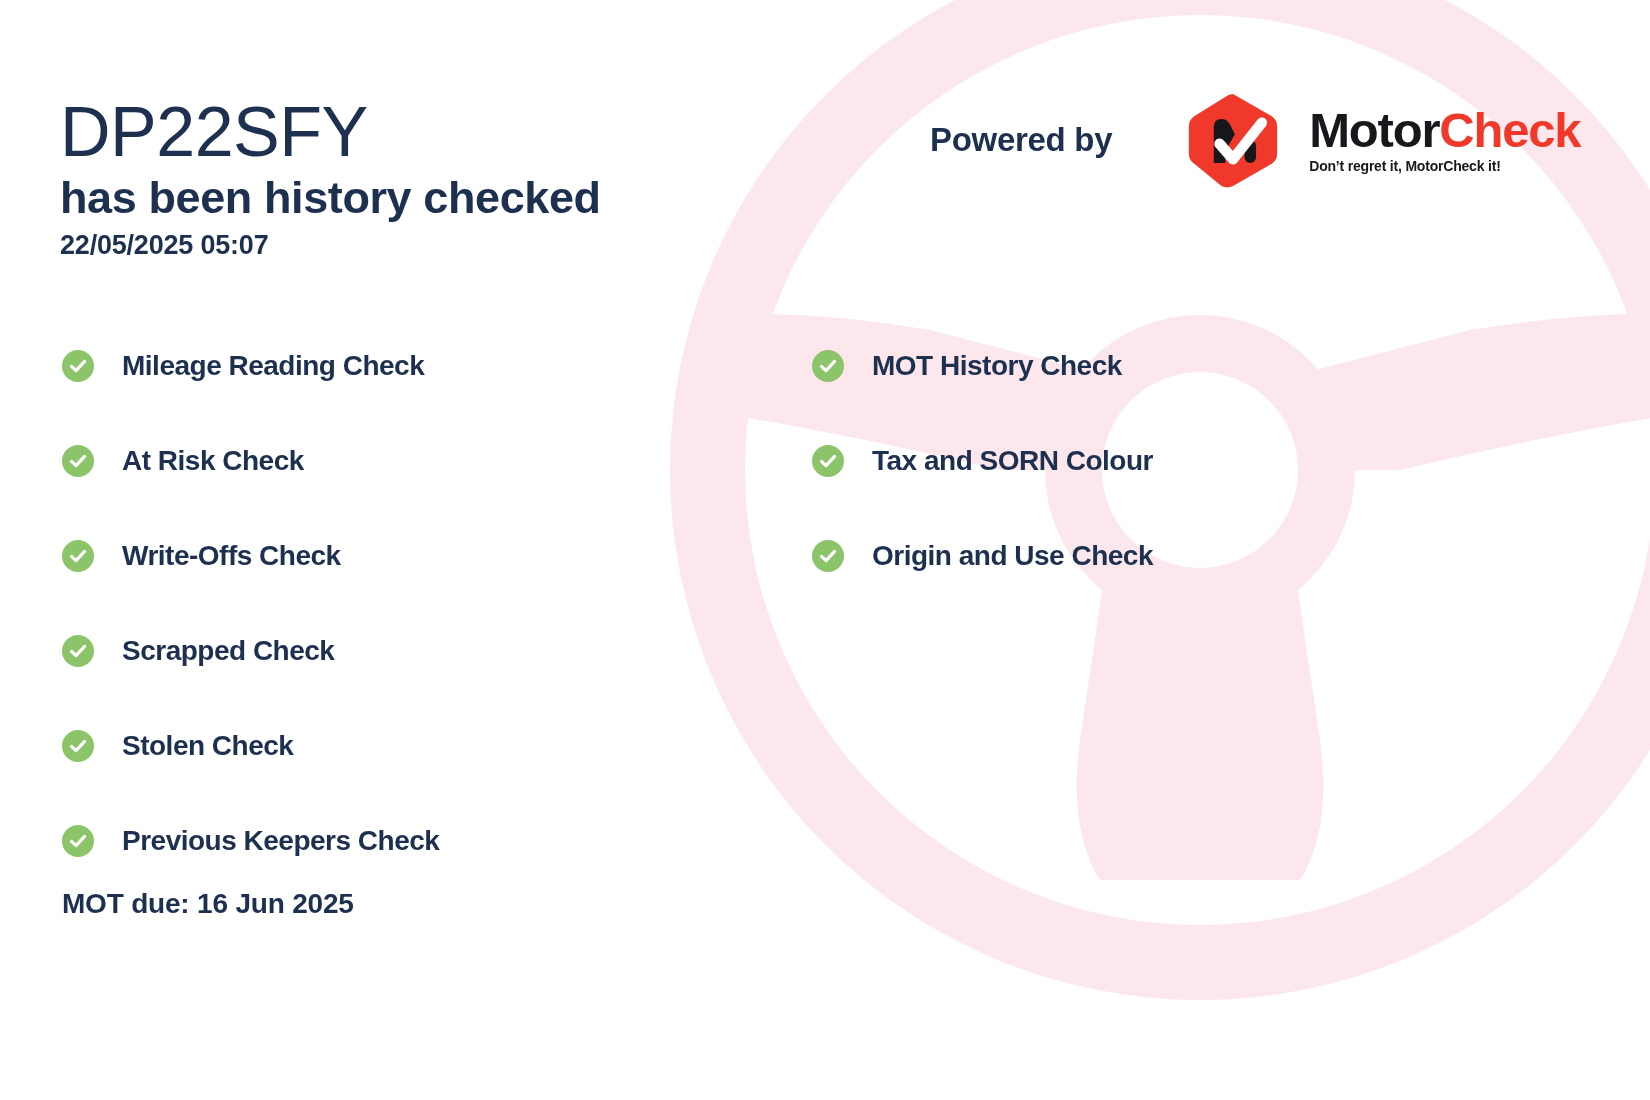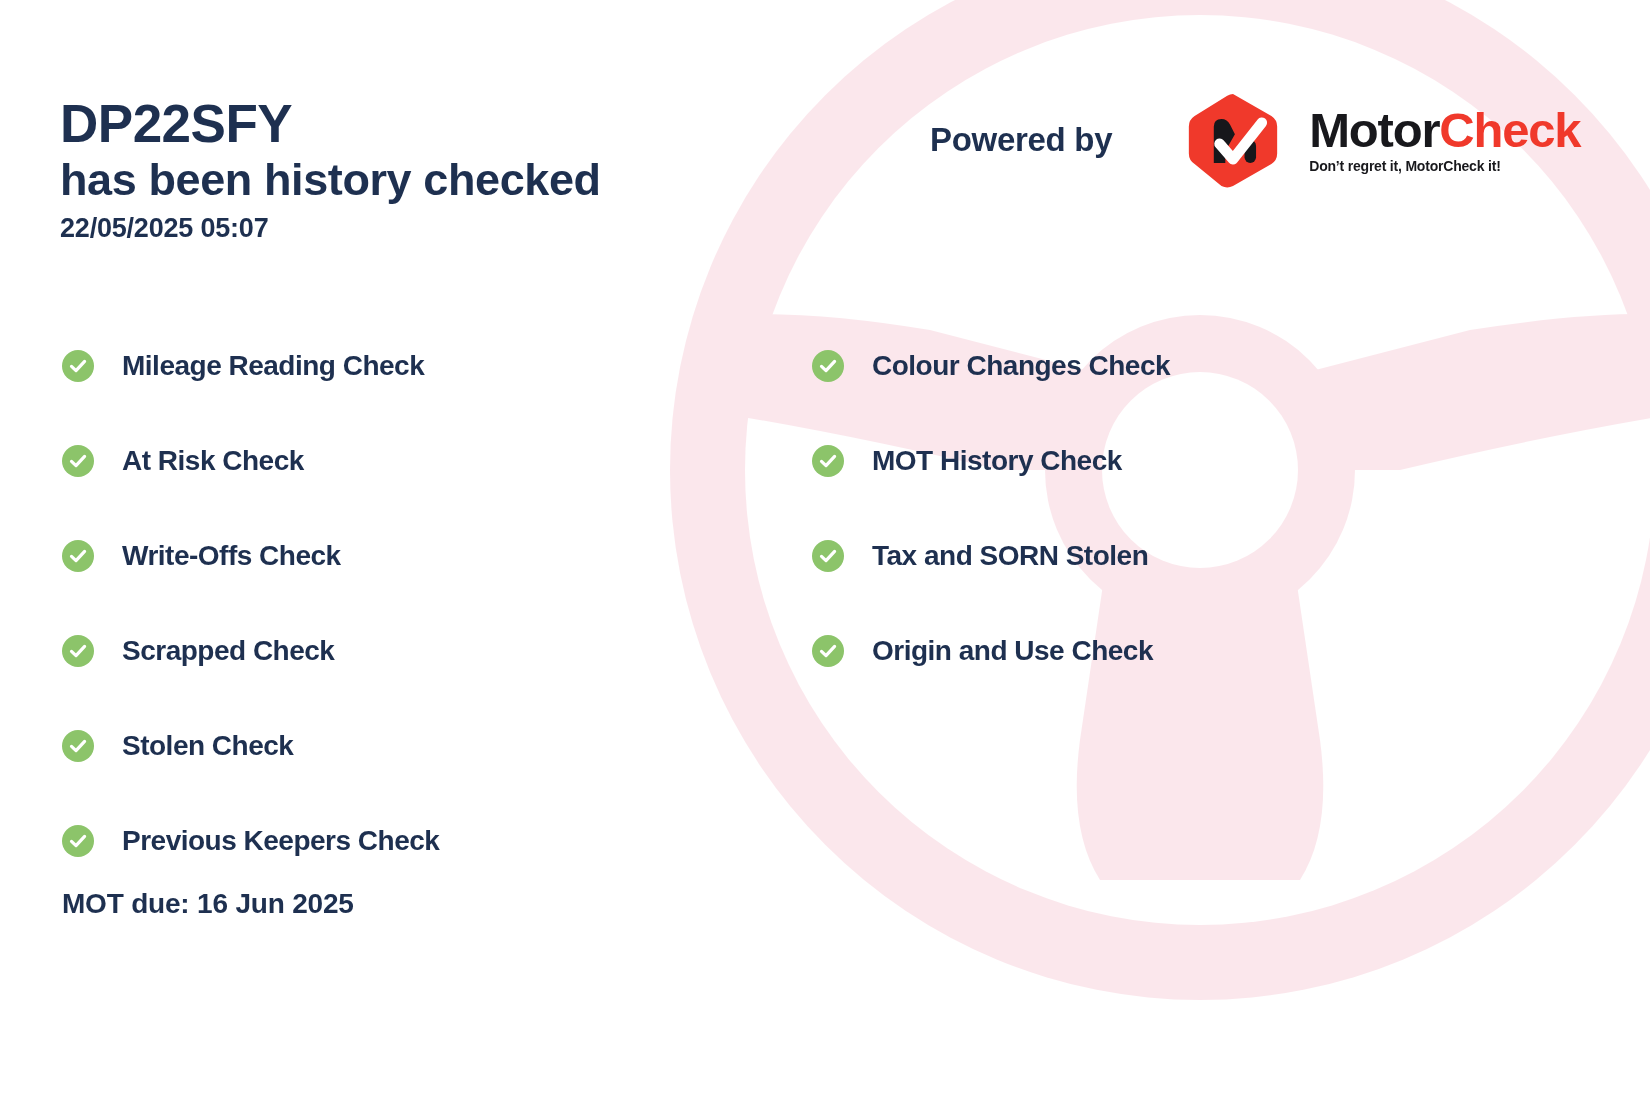--- a/index.html
+++ b/index.html
@@ -29,22 +29,22 @@
   }
 
   
   .header {
     position: absolute;
     left: 60px;
     top: 96px;
     z-index: 3;
   }
   .reg-title {
-    font-size: 53px;
-    font-weight: 700;
+    font-size: 70px;
+    font-weight: 400;
     color: #1e3050;
     letter-spacing: -0.5px;
     line-height: 1.04;
     margin: 0;
     white-space: nowrap;
   }
   .reg-subtitle {
     font-size: 45px;
     font-weight: 700;
     color: #1e3050;
@@ -253,35 +253,28 @@
         <span class="check-label">Previous Keepers Check</span>
       </div>
     </div>
 
   <div class="checks col-right" id="right-col">
       <div class="check-item">
         <svg class="check-icon" viewBox="0 0 32 32" xmlns="http://www.w3.org/2000/svg" aria-hidden="true">
           <circle cx="16" cy="16" r="16" fill="#8cc46a"></circle>
           <path d="M9.5 16.4 L 14 20.6 L 22.6 11.4" fill="none" stroke="#ffffff" stroke-width="3.2" stroke-linecap="round" stroke-linejoin="round"></path>
         </svg>
-        <span class="check-label">Colour Changes Check</span>
-      </div>
-      <div class="check-item">
-        <svg class="check-icon" viewBox="0 0 32 32" xmlns="http://www.w3.org/2000/svg" aria-hidden="true">
-          <circle cx="16" cy="16" r="16" fill="#8cc46a"></circle>
-          <path d="M9.5 16.4 L 14 20.6 L 22.6 11.4" fill="none" stroke="#ffffff" stroke-width="3.2" stroke-linecap="round" stroke-linejoin="round"></path>
-        </svg>
         <span class="check-label">MOT History Check</span>
       </div>
       <div class="check-item">
         <svg class="check-icon" viewBox="0 0 32 32" xmlns="http://www.w3.org/2000/svg" aria-hidden="true">
           <circle cx="16" cy="16" r="16" fill="#8cc46a"></circle>
           <path d="M9.5 16.4 L 14 20.6 L 22.6 11.4" fill="none" stroke="#ffffff" stroke-width="3.2" stroke-linecap="round" stroke-linejoin="round"></path>
         </svg>
-        <span class="check-label">Tax and SORN Stolen</span>
+        <span class="check-label">Tax and SORN Colour</span>
       </div>
       <div class="check-item">
         <svg class="check-icon" viewBox="0 0 32 32" xmlns="http://www.w3.org/2000/svg" aria-hidden="true">
           <circle cx="16" cy="16" r="16" fill="#8cc46a"></circle>
           <path d="M9.5 16.4 L 14 20.6 L 22.6 11.4" fill="none" stroke="#ffffff" stroke-width="3.2" stroke-linecap="round" stroke-linejoin="round"></path>
         </svg>
         <span class="check-label">Origin and Use Check</span>
       </div>
     </div>
 

